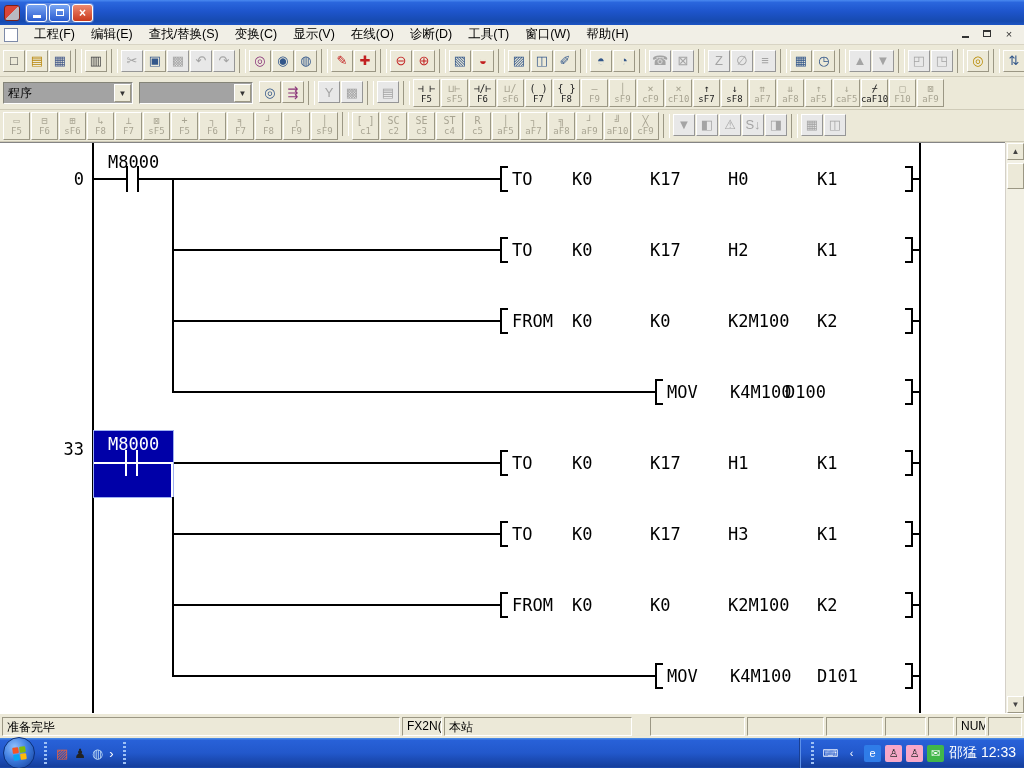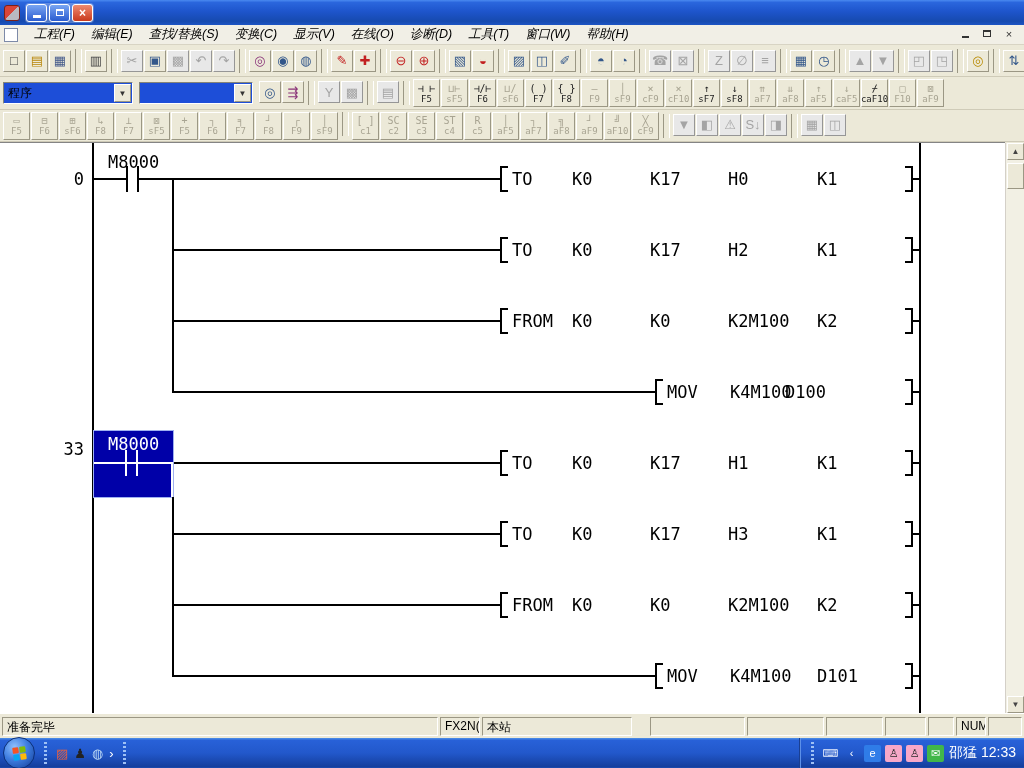--- a/index.html
+++ b/index.html
@@ -19,21 +19,21 @@
     align-items:center; justify-content:center; color:#fff; font-size:12px; font-weight:bold;
     background:linear-gradient(#79a5f2,#2a5cd0); }
   .wbtn.close { background:linear-gradient(#ef8a70,#c93a1d); }
   .glyph-min { width:8px; height:3px; background:#fff; margin-top:8px; }
   .glyph-restore { width:8px; height:7px; border:1px solid #fff; border-top:2px solid #fff; }
 
   
   .menubar { position:absolute; top:25px; left:0; width:1024px; height:20px; background:#f1efe6;
     border-bottom:1px solid #d8d4c4; display:flex; align-items:center; font-size:12.5px; color:#000; }
   .child-icon { width:14px; height:14px; background:#fff; border:1px solid #7d8aa8; margin:0 8px 0 4px; flex:none; }
-  .menu-item { padding:2px 8px; white-space:nowrap;font-style:italic; }
+  .menu-item { padding:2px 8px; white-space:nowrap; }
   .mdi-ctrls { margin-left:auto; display:flex; align-items:center; gap:8px; padding-right:8px; color:#333; }
   .mdi-b { width:14px; height:13px; display:flex; align-items:center; justify-content:center; font-size:11px; }
   .g-min2 { width:7px; height:2px; background:#333; margin-top:7px; }
   .g-res2 { width:8px; height:7px; border:1px solid #333; border-top:2px solid #333; }
 
   
   .toolbar { position:absolute; left:0; width:1024px; background:#ece9d8;
     border-bottom:1px solid #cfcbb8; display:flex; align-items:center; padding-left:3px; }
   #tb1 { top:45px;  height:32px; }
   #tb2 { top:77px;  height:33px; }
@@ -43,21 +43,21 @@
     align-items:center; justify-content:center; font-size:13px; line-height:1; color:var(--ic,#444); }
   .tbtn.off { color:#a8a492; filter:grayscale(1); }
   .tsep { width:7px; height:24px; flex:none; border-left:1px solid #9b9784; border-right:1px solid #fff; margin:0 3px; }
   .fkey { width:27px; height:28px; margin-right:1px; background:#ece9d8; flex:none;
     border:1px solid; border-color:#fff #9b9784 #9b9784 #fff;
     display:flex; flex-direction:column; align-items:center; justify-content:center;
     font-family:"DejaVu Sans Mono",monospace; color:#222; }
   .fkey .fg { font-size:10px; line-height:11px; }
   .fkey .fl { font-size:9px; line-height:10px; }
   .fkey.off { color:#a8a492; }
-  .combo { height:22px; background:#1d4ed8; border:1px solid; border-color:#848478 #fff #fff #848478;
+  .combo { height:22px; background:#a3a3a3; border:1px solid; border-color:#848478 #fff #fff #848478;
     display:flex; align-items:center; font-size:12px; margin-right:6px; flex:none; }
   .combo .cv { flex:1; padding:0 4px; white-space:nowrap; overflow:hidden; }
   .combo .ca { width:17px; height:18px; margin:1px; background:#ece9d8; border:1px solid;
     border-color:#fff #9b9784 #9b9784 #fff; font-size:8px; display:flex; align-items:center; justify-content:center; color:#333; }
 
   
   .ladder { position:absolute; top:142px; left:0; width:1005px; height:571px; background:#fff;
     border-top:1px solid #848484; overflow:hidden;
     font-family:"DejaVu Sans Mono",monospace; }
   .hline { position:absolute; height:2px; background:#000; }
@@ -626,21 +626,21 @@
 
   <div class="vsb">
     <span class="sb-btn" style="top:0">▲</span>
     <span class="sb-thumb"></span>
     <span class="sb-btn" style="bottom:0">▼</span>
   </div>
 
   <div class="statusbar">
     <span class="pane grow">准备完毕</span>
     <span class="pane" style="width:40px">FX2N(C)</span>
-    <span class="pane" style="width:150px">本站</span>
+    <span class="pane" style="width:188px">本站</span>
     <span style="width:14px"></span>
     <span class="pane" style="width:95px"></span>
     <span class="pane" style="width:77px"></span>
     <span class="pane" style="width:57px"></span>
     <span class="pane" style="width:41px"></span>
     <span class="pane" style="width:26px"></span>
     <span class="pane" style="width:30px">NUM</span>
     <span class="pane" style="width:34px"></span>
   </div>
 

